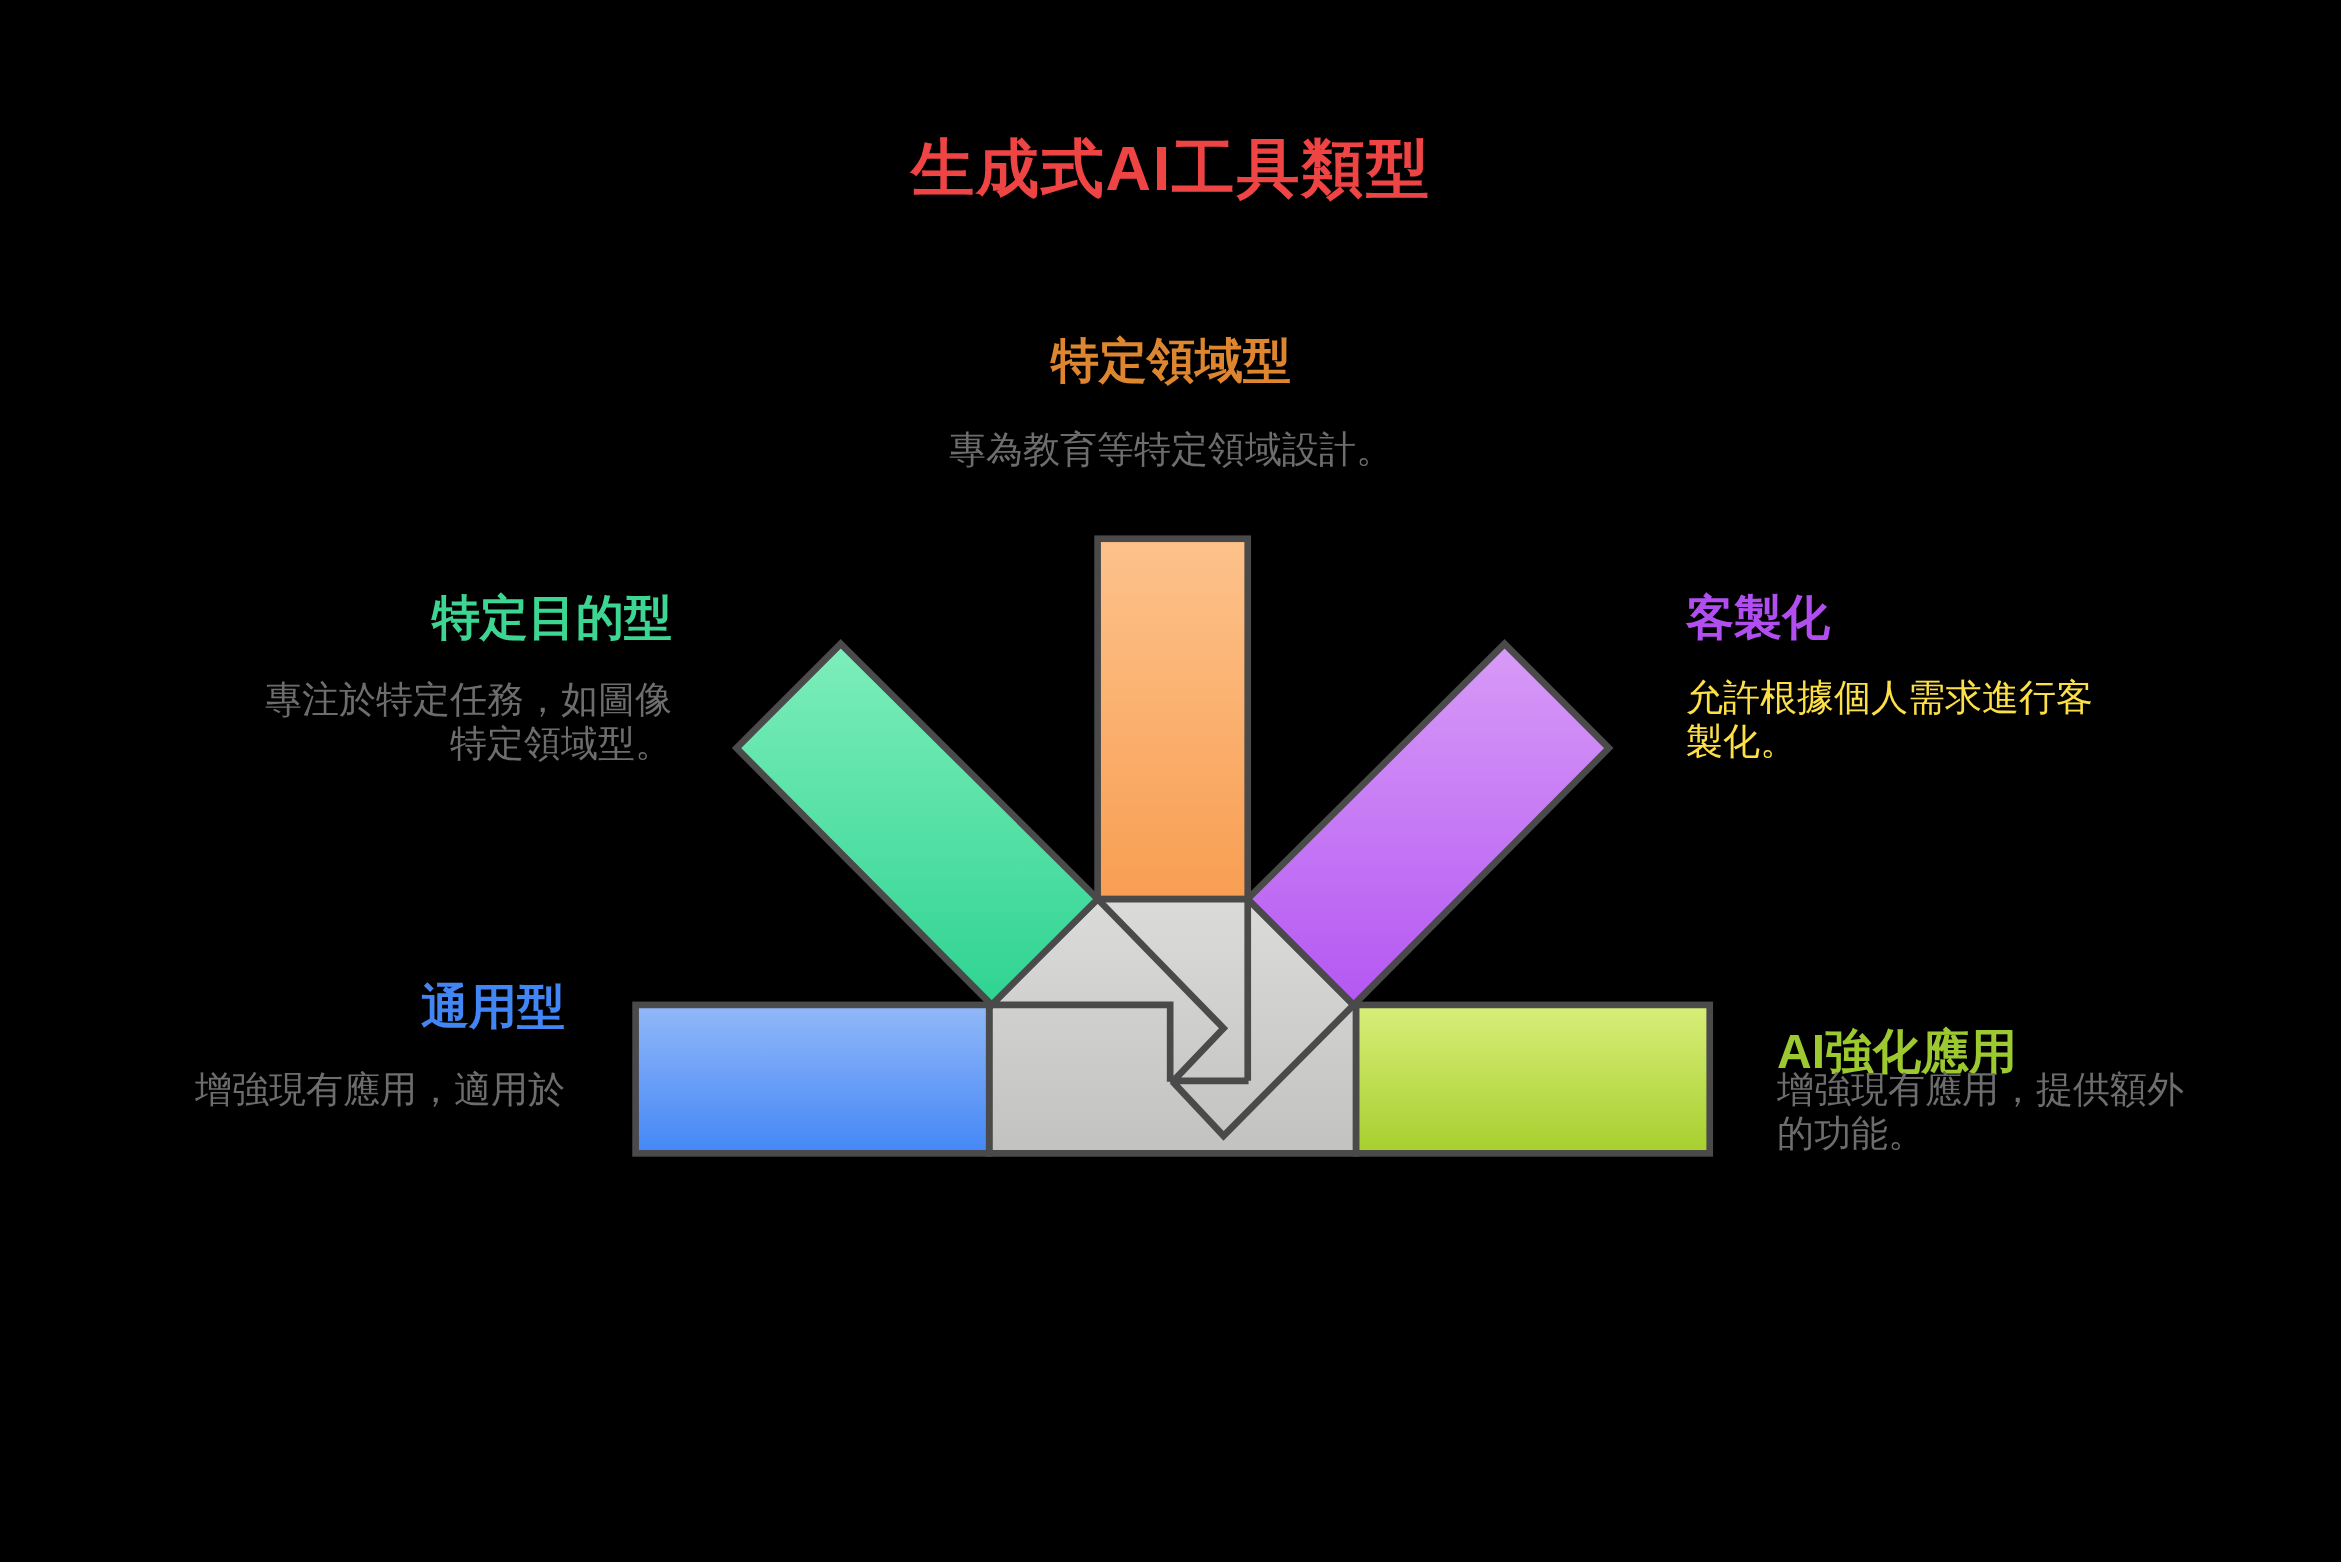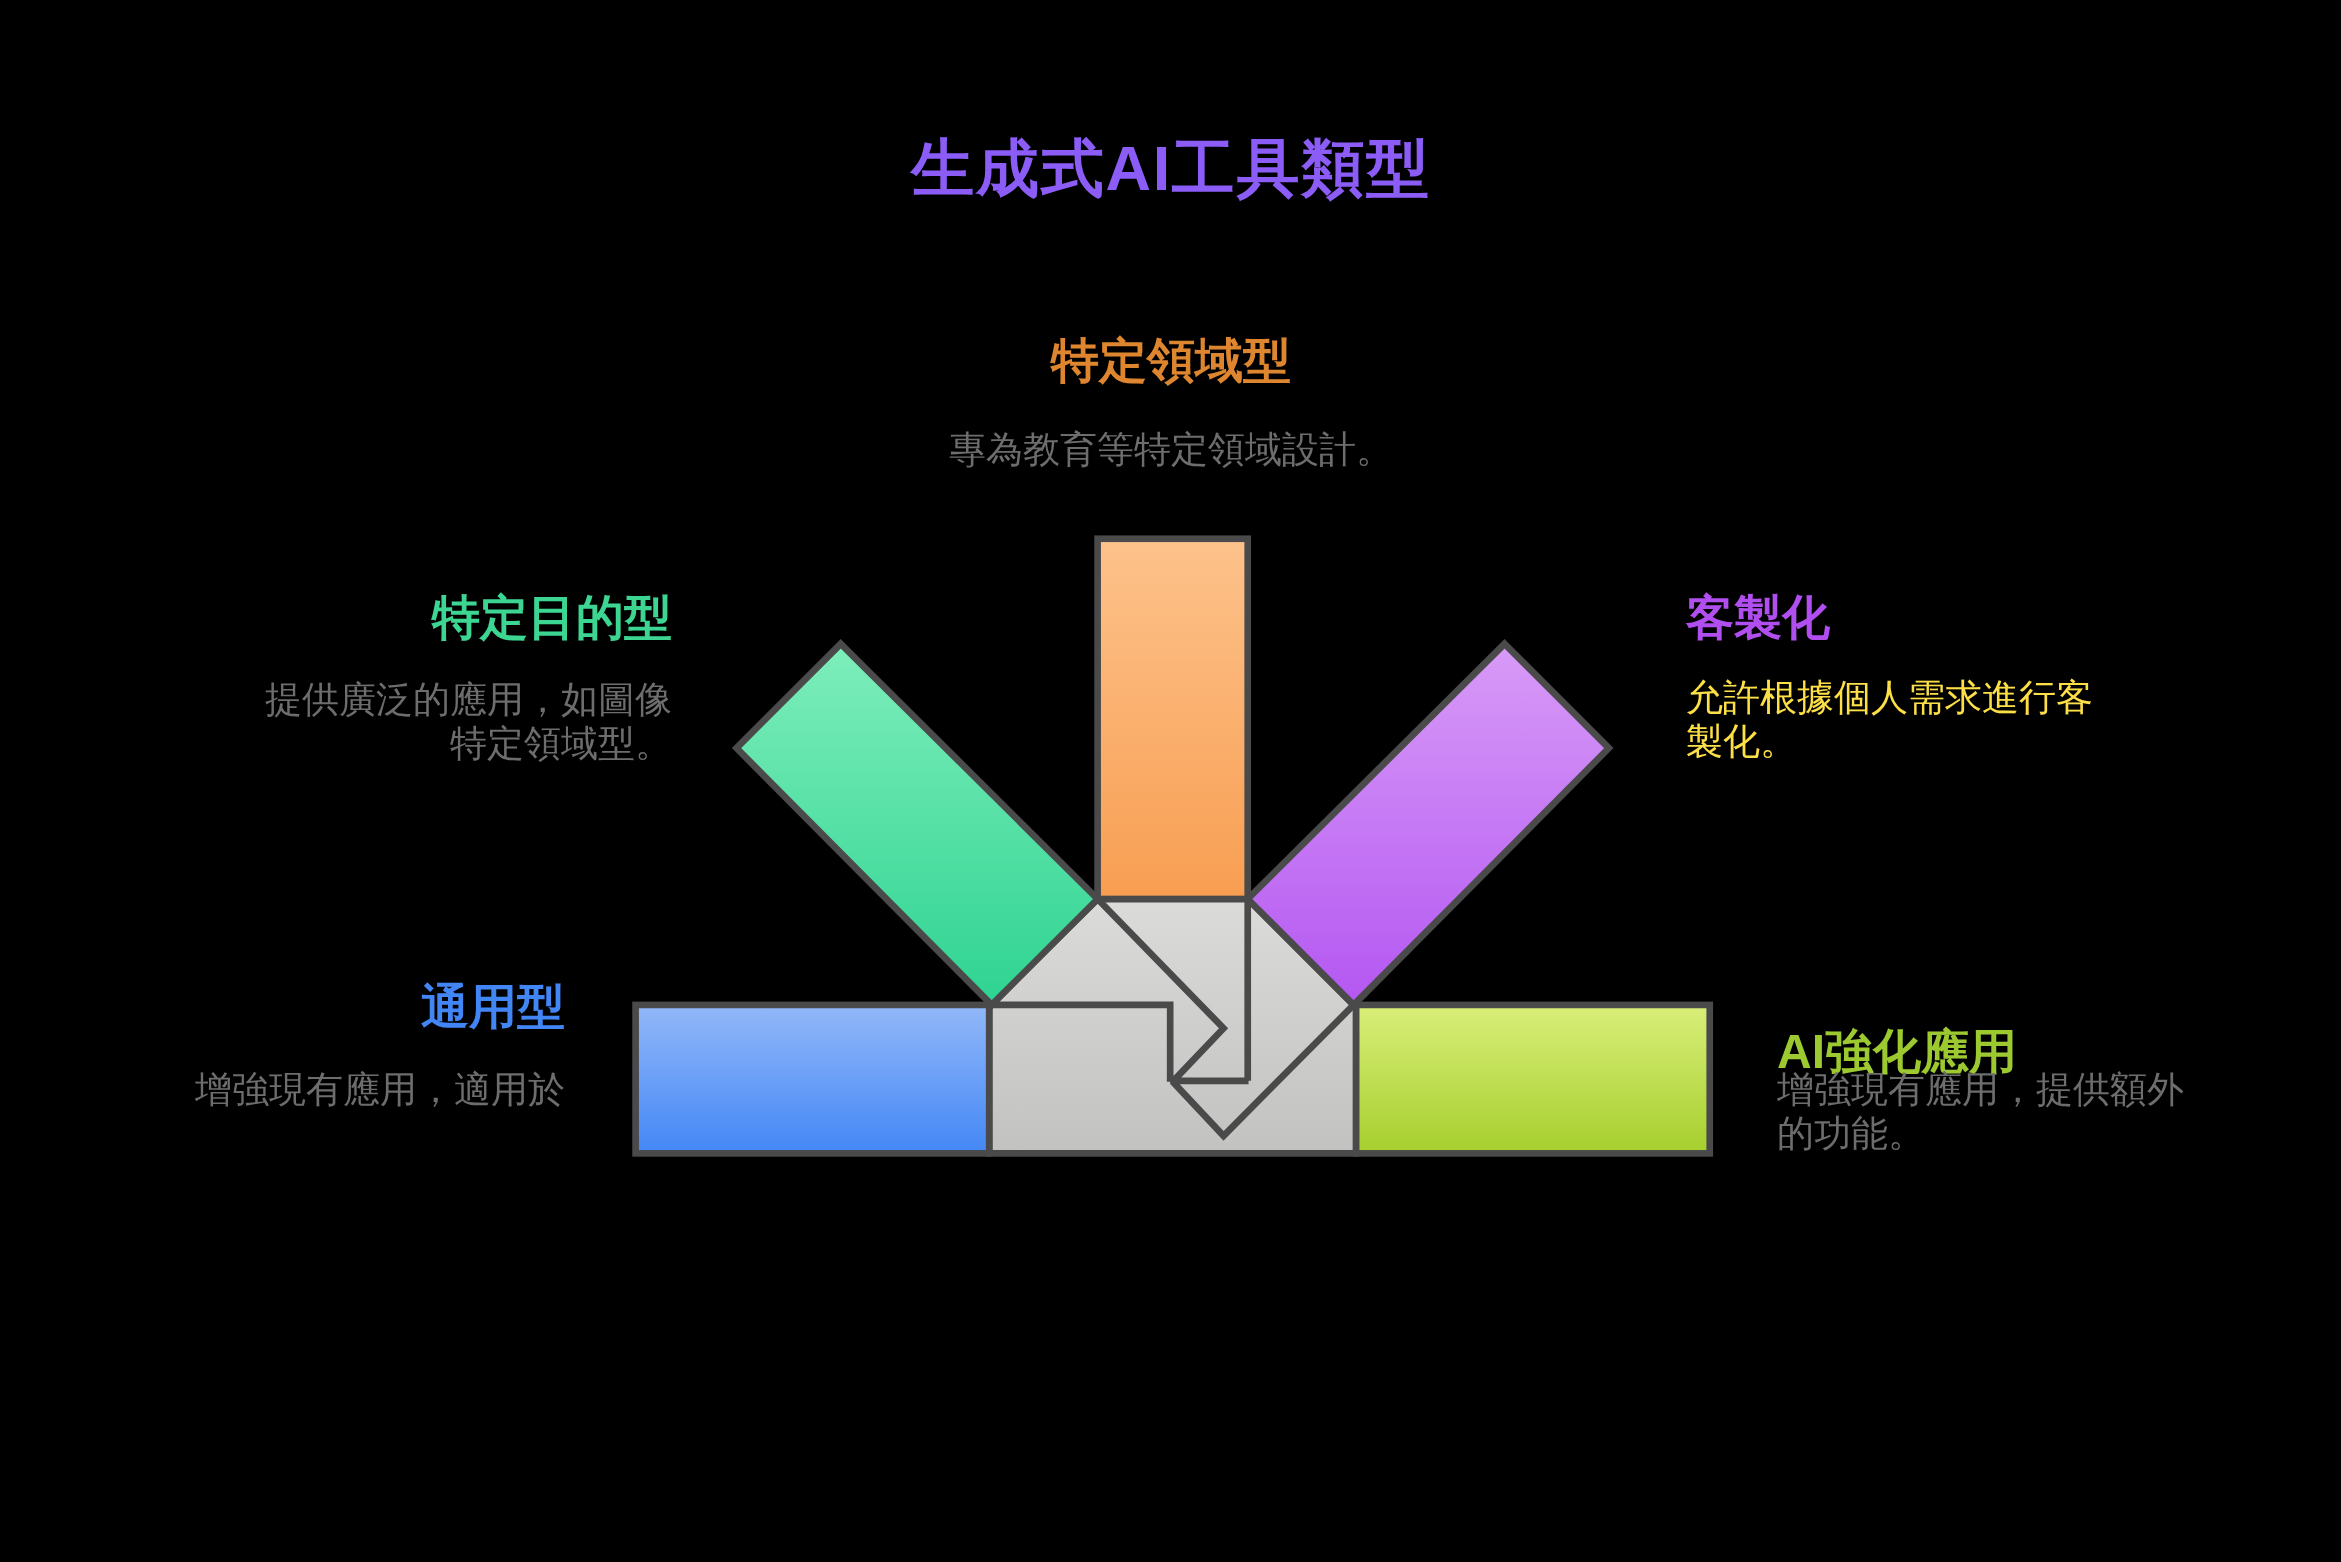--- a/index.html
+++ b/index.html
@@ -73,30 +73,30 @@
 
     <rect x="1316" y="646" width="180" height="432" fill="url(#gradOrange)" stroke-width="8" stroke="#4a4a4a"></rect>
 
     <polygon points="1008,772 1316,1078 1189,1205 883,897" fill="url(#gradGreen)" stroke-width="8" stroke="#4a4a4a"></polygon>
 
     <polygon points="1804,772 1929,897 1623,1205 1496,1078" fill="url(#gradPurple)" stroke-width="8" stroke="#4a4a4a"></polygon>
 
     <path d="M1186,1205 L1403,1205 L1403,1297 M1403,1296 L1497,1296 M1496,1078 L1496,1296 M1316,1078 L1467,1233 L1406,1297 M1406,1297 L1467,1362 L1623,1205" fill="none" stroke-width="8" stroke="#4a4a4a"></path>
   </svg>
 
-  <div class="page-title" style="color: #8b5cf6;">生成式AI工具類型</div>
+  <div class="page-title" style="color: #ef4444;">生成式AI工具類型</div>
 
   <div class="cat-label align-center" style="left: 0px; right: 0px; top: 337px; color: rgb(222, 134, 47);">特定領域型</div>
   <div class="cat-desc align-center" style="left: 0px; right: 0px; top: 428px; color: rgb(109, 109, 109);">
     <div>專為教育等特定領域設計。</div>
   </div>
 
   <div class="cat-label align-right" style="right: 1670px; top: 594px; color: rgb(61, 213, 146);">特定目的型</div>
   <div class="cat-desc align-right" style="right: 1670px; top: 678px; color: rgb(109, 109, 109);">
-    <div>提供廣泛的應用，如圖像</div>
+    <div>專注於特定任務，如圖像</div>
     <div>特定領域型。</div>
   </div>
 
   <div class="cat-label align-left" style="left: 1686px; top: 594px; color: rgb(177, 78, 240);">客製化</div>
   <div class="cat-desc align-left" style="left: 1686px; top: 678px; color: #fde047; font-family: Liberation Mono, monospace;">
     <div>允許根據個人需求進行客</div>
     <div>製化。</div>
   </div>
 
   <div class="cat-label align-right" style="right: 1777px; top: 983px; color: rgb(66, 133, 244);">通用型</div>

